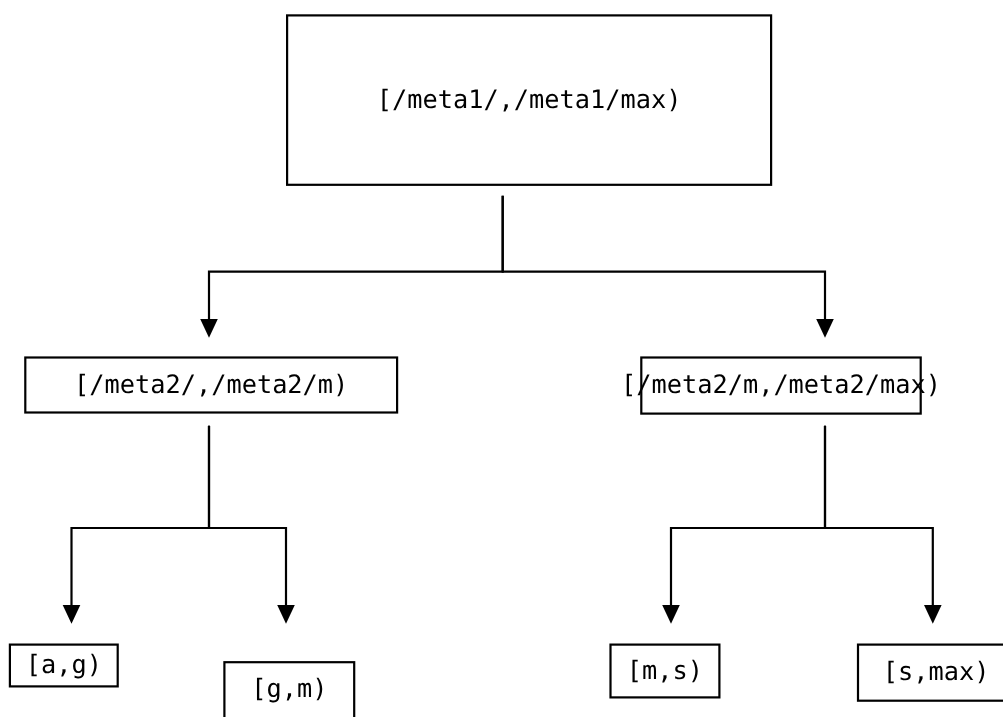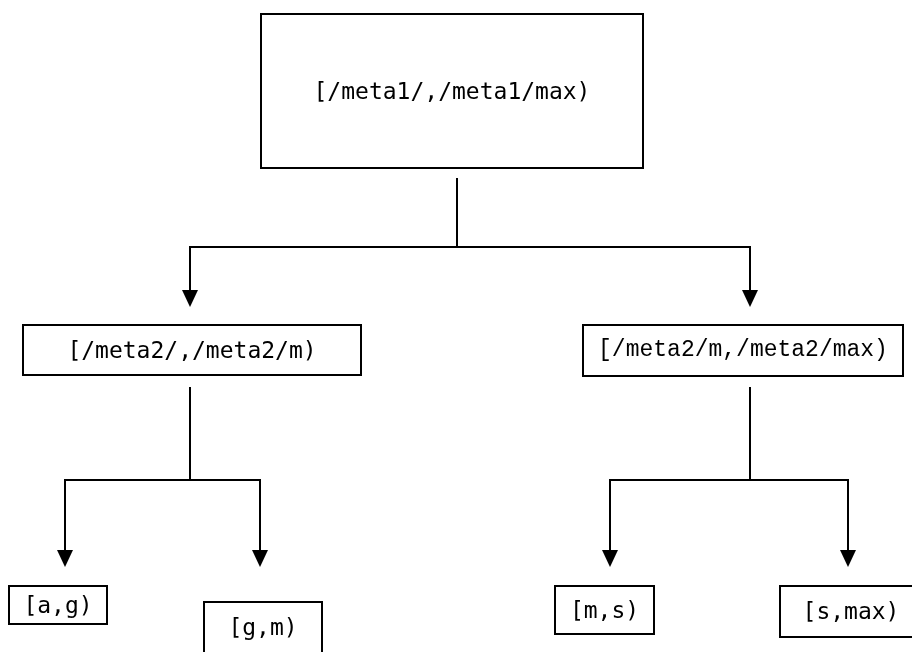--- a/index.html
+++ b/index.html
@@ -37,23 +37,23 @@
     background: #ffffff;
     color: #000000;
     display: flex;
     align-items: center;
     justify-content: center;
     font-family: "DejaVu Sans Mono", "Liberation Mono", monospace;
     font-size: 23px;
     line-height: 1;
     white-space: pre;
   }
-  .node-root       { left: 260px; top: 13px;  width: 384px; height: 156px; }
+  .node-root       { left: 260px; top: 13px;  width: 442px; height: 156px; }
   .node-l2-left    { left: 22px;  top: 324px; width: 340px; height: 52px;  }
-  .node-l2-right   { left: 582px; top: 324px; width: 322px; height: 53px; font-family: Liberation Mono, monospace;  }
+  .node-l2-right   { left: 582px; top: 324px; width: 256px; height: 53px;  }
   .node-leaf-ag    { left: 8px;   top: 585px; width: 100px; height: 40px;  }
   .node-leaf-gm    { left: 203px; top: 601px; width: 120px; height: 53px;  }
   .node-leaf-ms    { left: 554px; top: 585px; width: 101px; height: 50px;  }
   .node-leaf-smax  { left: 779px; top: 585px; width: 144px; height: 53px; text-align: right;  }
 </style>
 </head>
 <body>
 
 <div class="canvas">
 

